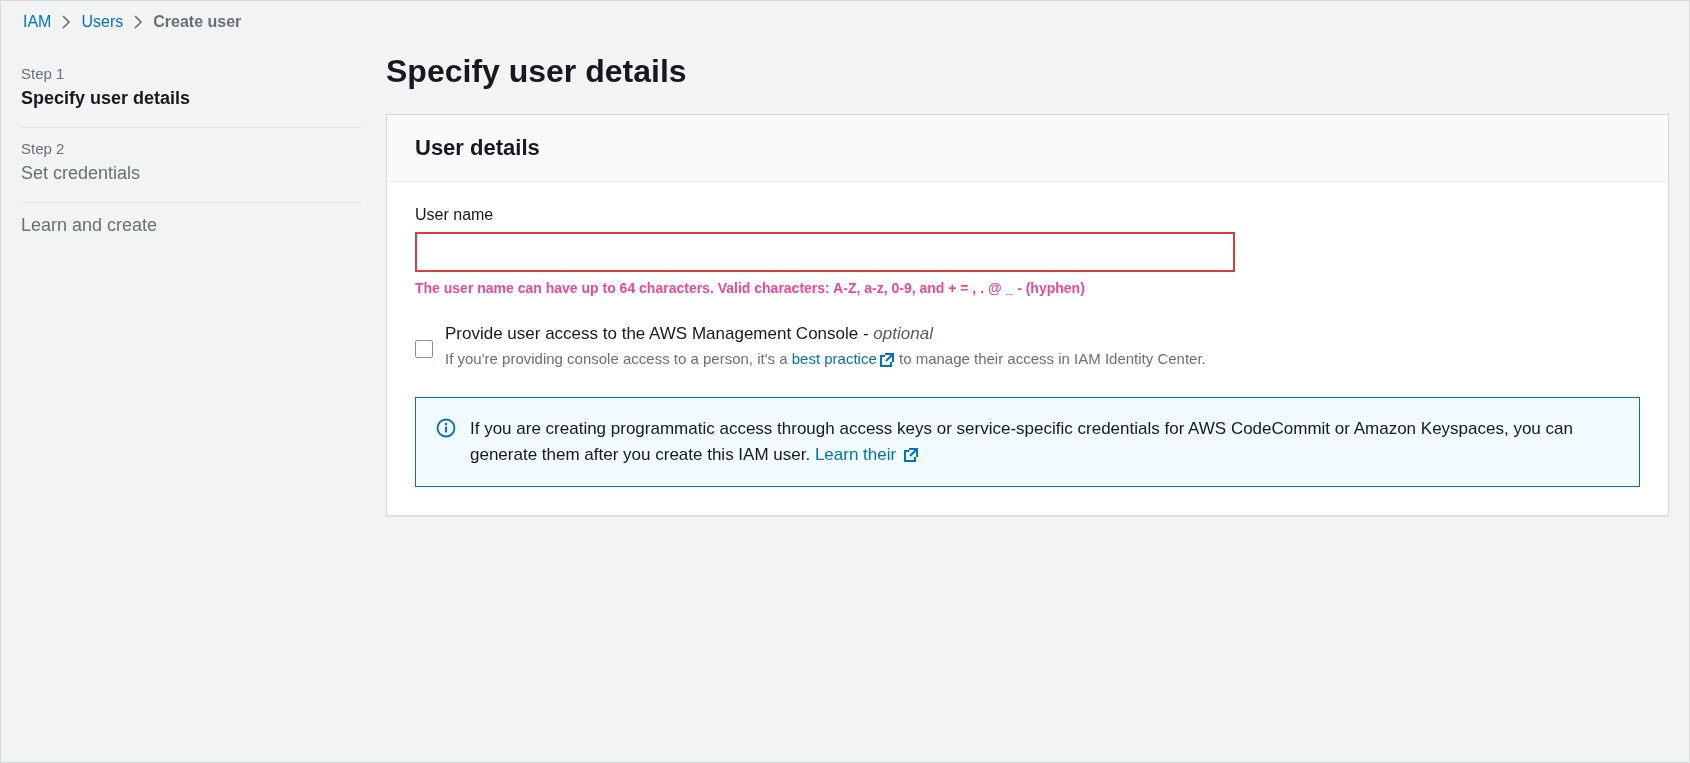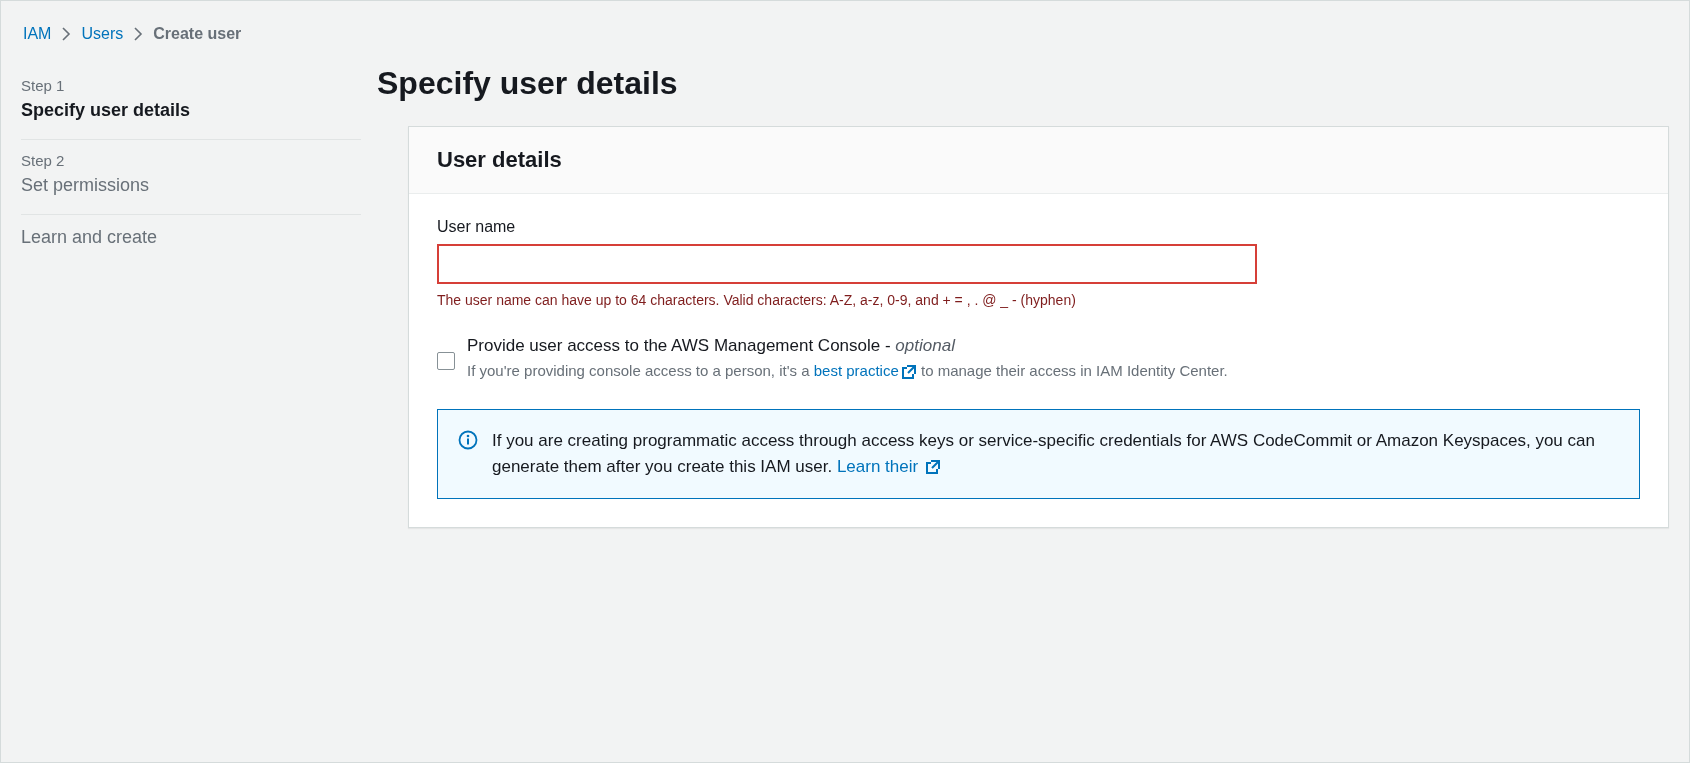--- a/index.html
+++ b/index.html
@@ -9,21 +9,21 @@
     color: #16191f;
     font-size: 14px;
     width: 1690px;
     height: 763px;
     overflow: hidden;
   }
   .page {
     border: 1px solid #d5dbdb;
     background: #f2f3f3;
     height: 100%;
-    padding: 24px 20px 20px 20px;
+    padding: 12px 20px 20px 20px;
     display: flex;
     flex-direction: column;
   }
   .breadcrumbs {
     display: flex;
     align-items: center;
     gap: 10px;
     font-size: 16px;
     margin-bottom: 22px;
     padding-left: 2px;
@@ -36,21 +36,21 @@
     color: #687078;
     font-weight: 700;
   }
   .chev {
     color: #687078;
     display: inline-flex;
   }
   .layout {
     display: flex;
     flex: 1;
-    gap: 16px;
+    gap: 25px;
   }
   .sidebar {
     width: 340px;
     flex-shrink: 0;
   }
   .step {
     padding: 12px 0 18px 0;
     border-bottom: 1px solid #e1e4e4;
   }
   .step:last-child { border-bottom: none; }
@@ -75,21 +75,20 @@
   h1.page-title {
     font-size: 32px;
     font-weight: 700;
     margin-bottom: 24px;
     color: #16191f;
   }
   .panel {
     background: #ffffff;
     border: 1px solid #d5dbdb;
     box-shadow: 0 1px 1px rgba(0,0,0,0.05);
-    margin-left: 31px;
   }
   .panel-header {
     background: #fafafa;
     padding: 20px 28px;
     border-bottom: 1px solid #eaeded;
   }
   .panel-header h2 {
     font-size: 22px;
     font-weight: 700;
   }
@@ -104,23 +103,24 @@
   .username-input {
     width: 820px;
     max-width: 100%;
     height: 40px;
     border: 2px solid #d63f38;
     padding: 4px 10px;
     font-size: 14px;
     outline: none;
   }
   .hint {
-    color: #7f1d1d;
+    color: #ec4899;
     font-size: 14px;
     margin-top: 8px;
+    font-weight: bold;
   }
   .checkbox-row {
     display: flex;
     align-items: center;
     gap: 12px;
     margin-top: 28px;
   }
   .checkbox-box {
     width: 18px;
     height: 18px;
@@ -223,21 +223,21 @@
   </nav>
 
   <div class="layout">
     <aside class="sidebar">
       <div class="step active">
         <div class="step-num">Step 1</div>
         <div class="step-title">Specify user details</div>
       </div>
       <div class="step">
         <div class="step-num">Step 2</div>
-        <div class="step-title">Set permissions</div>
+        <div class="step-title">Set credentials</div>
       </div>
       <div class="step">
         <div class="step-title">Learn and create</div>
       </div>
     </aside>
 
     <main class="main">
       <h1 class="page-title">Specify user details</h1>
 
       <section class="panel">

